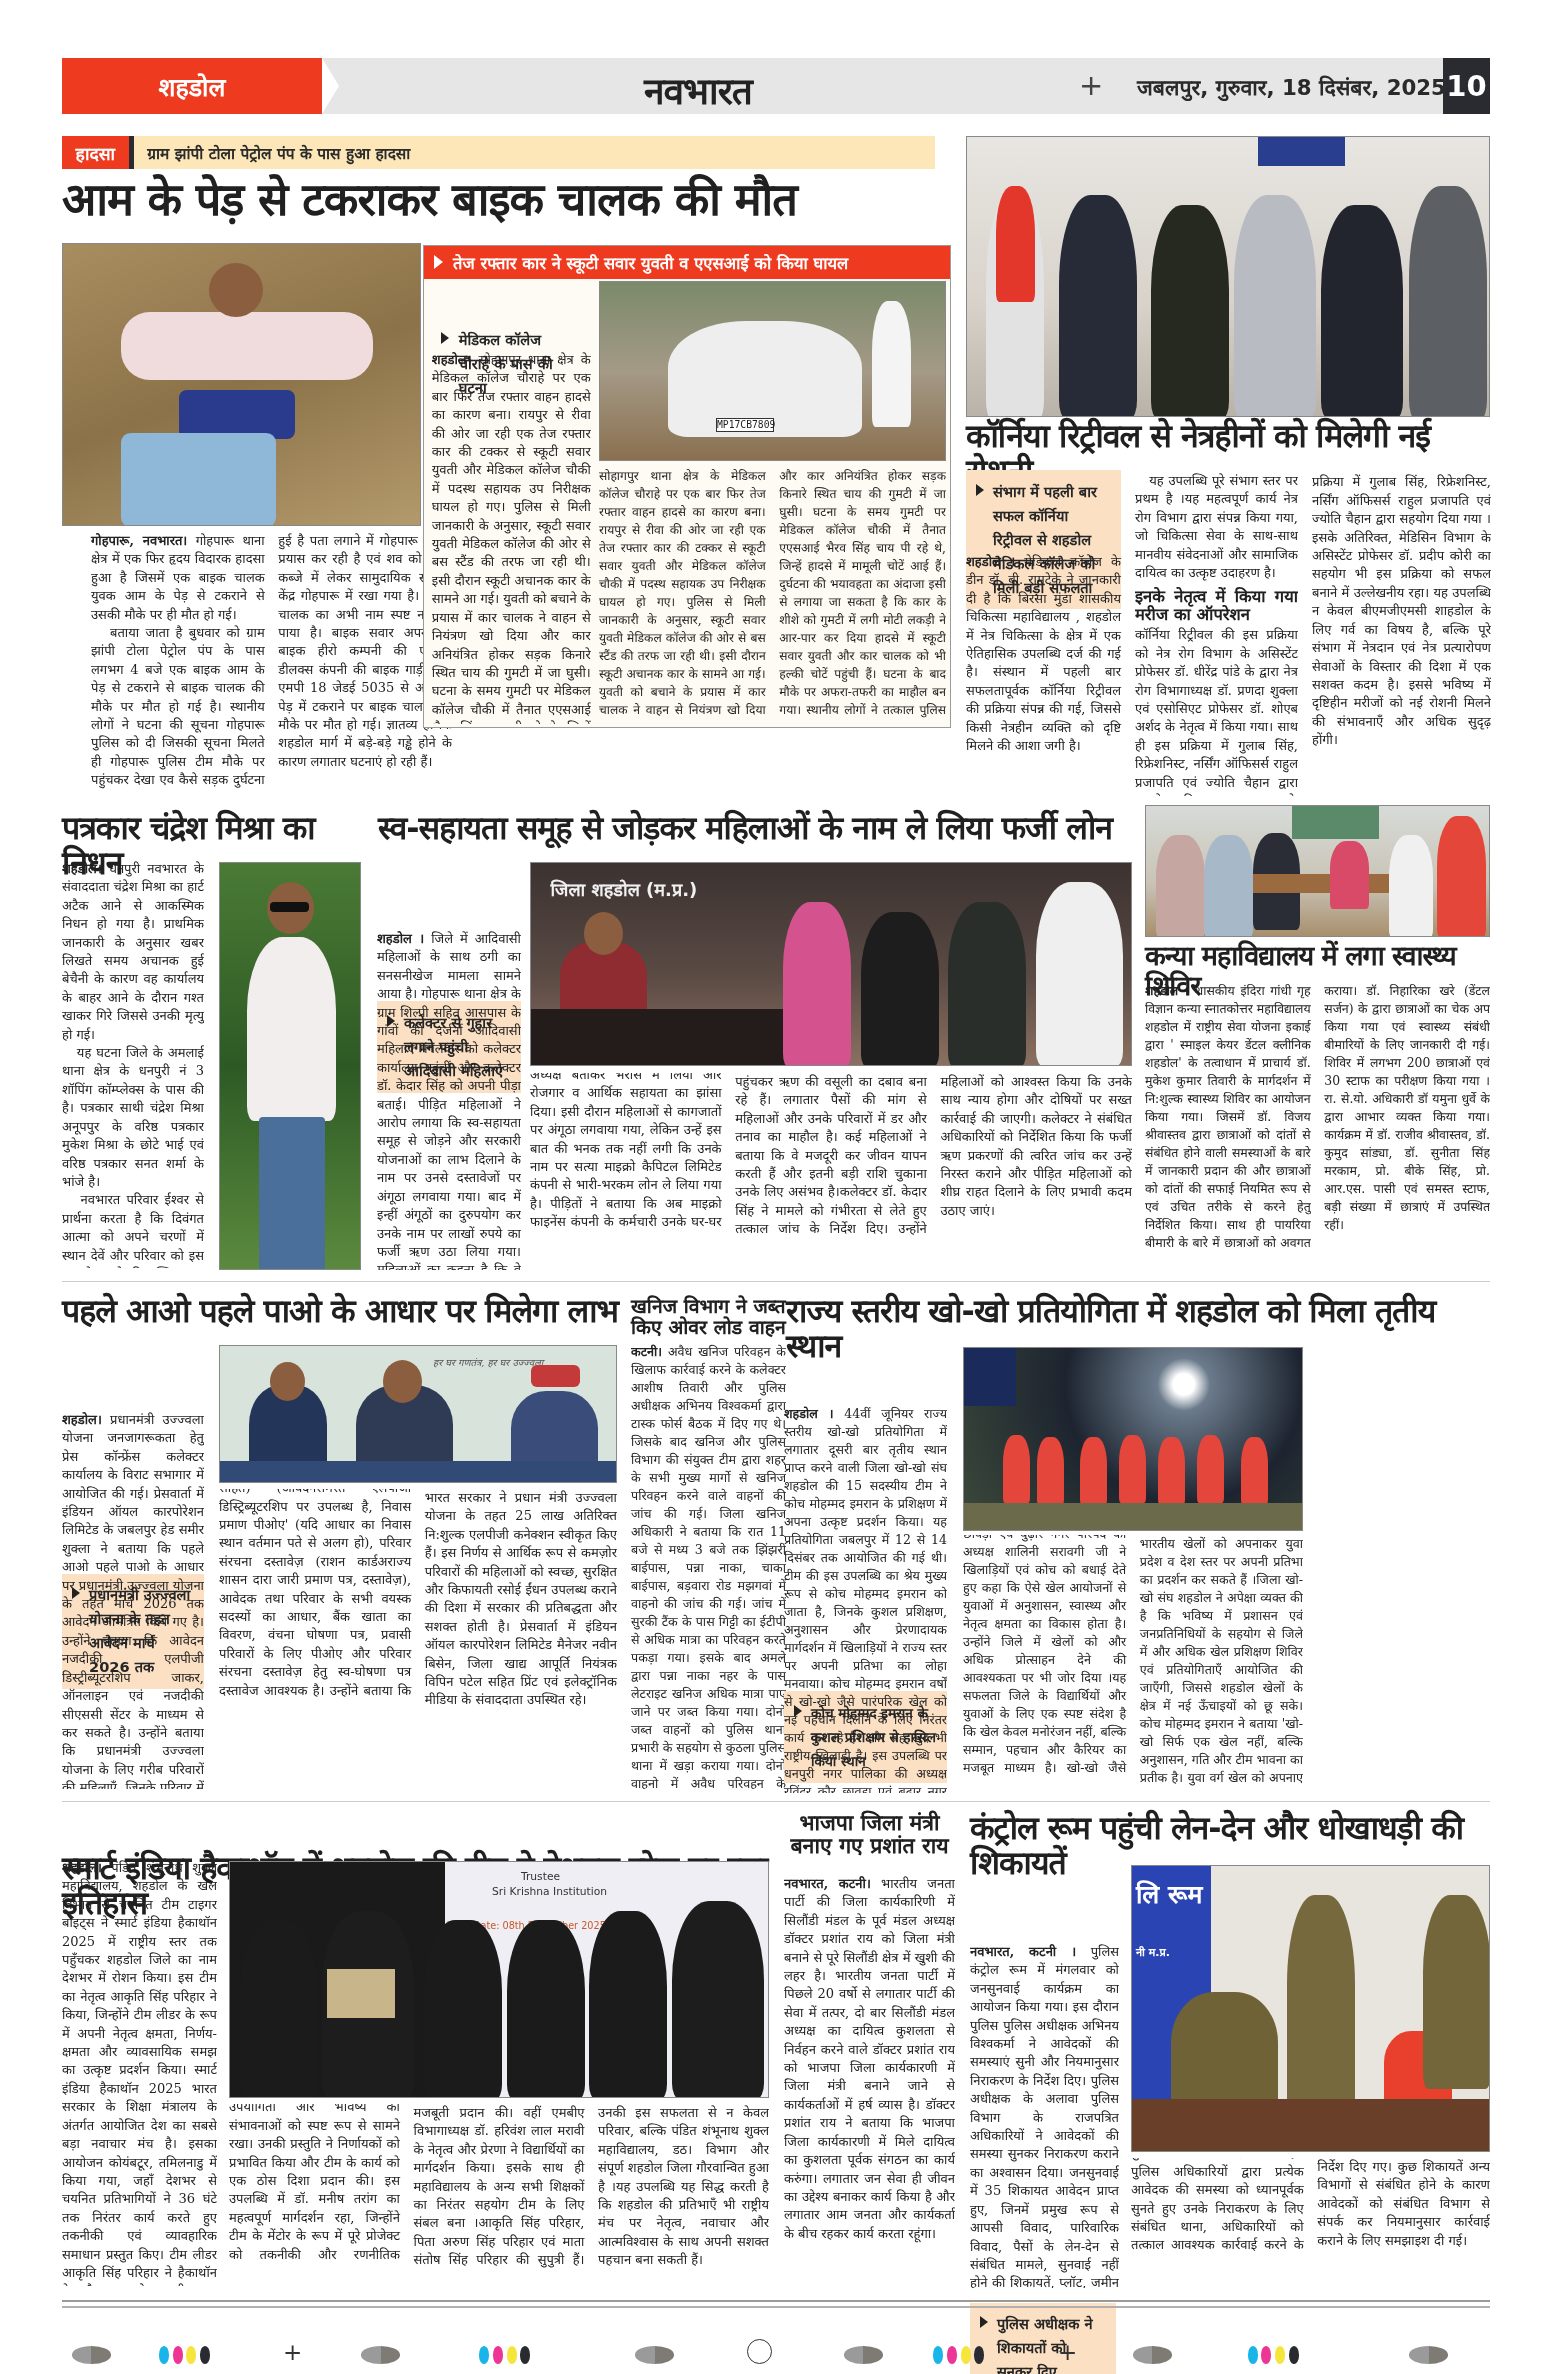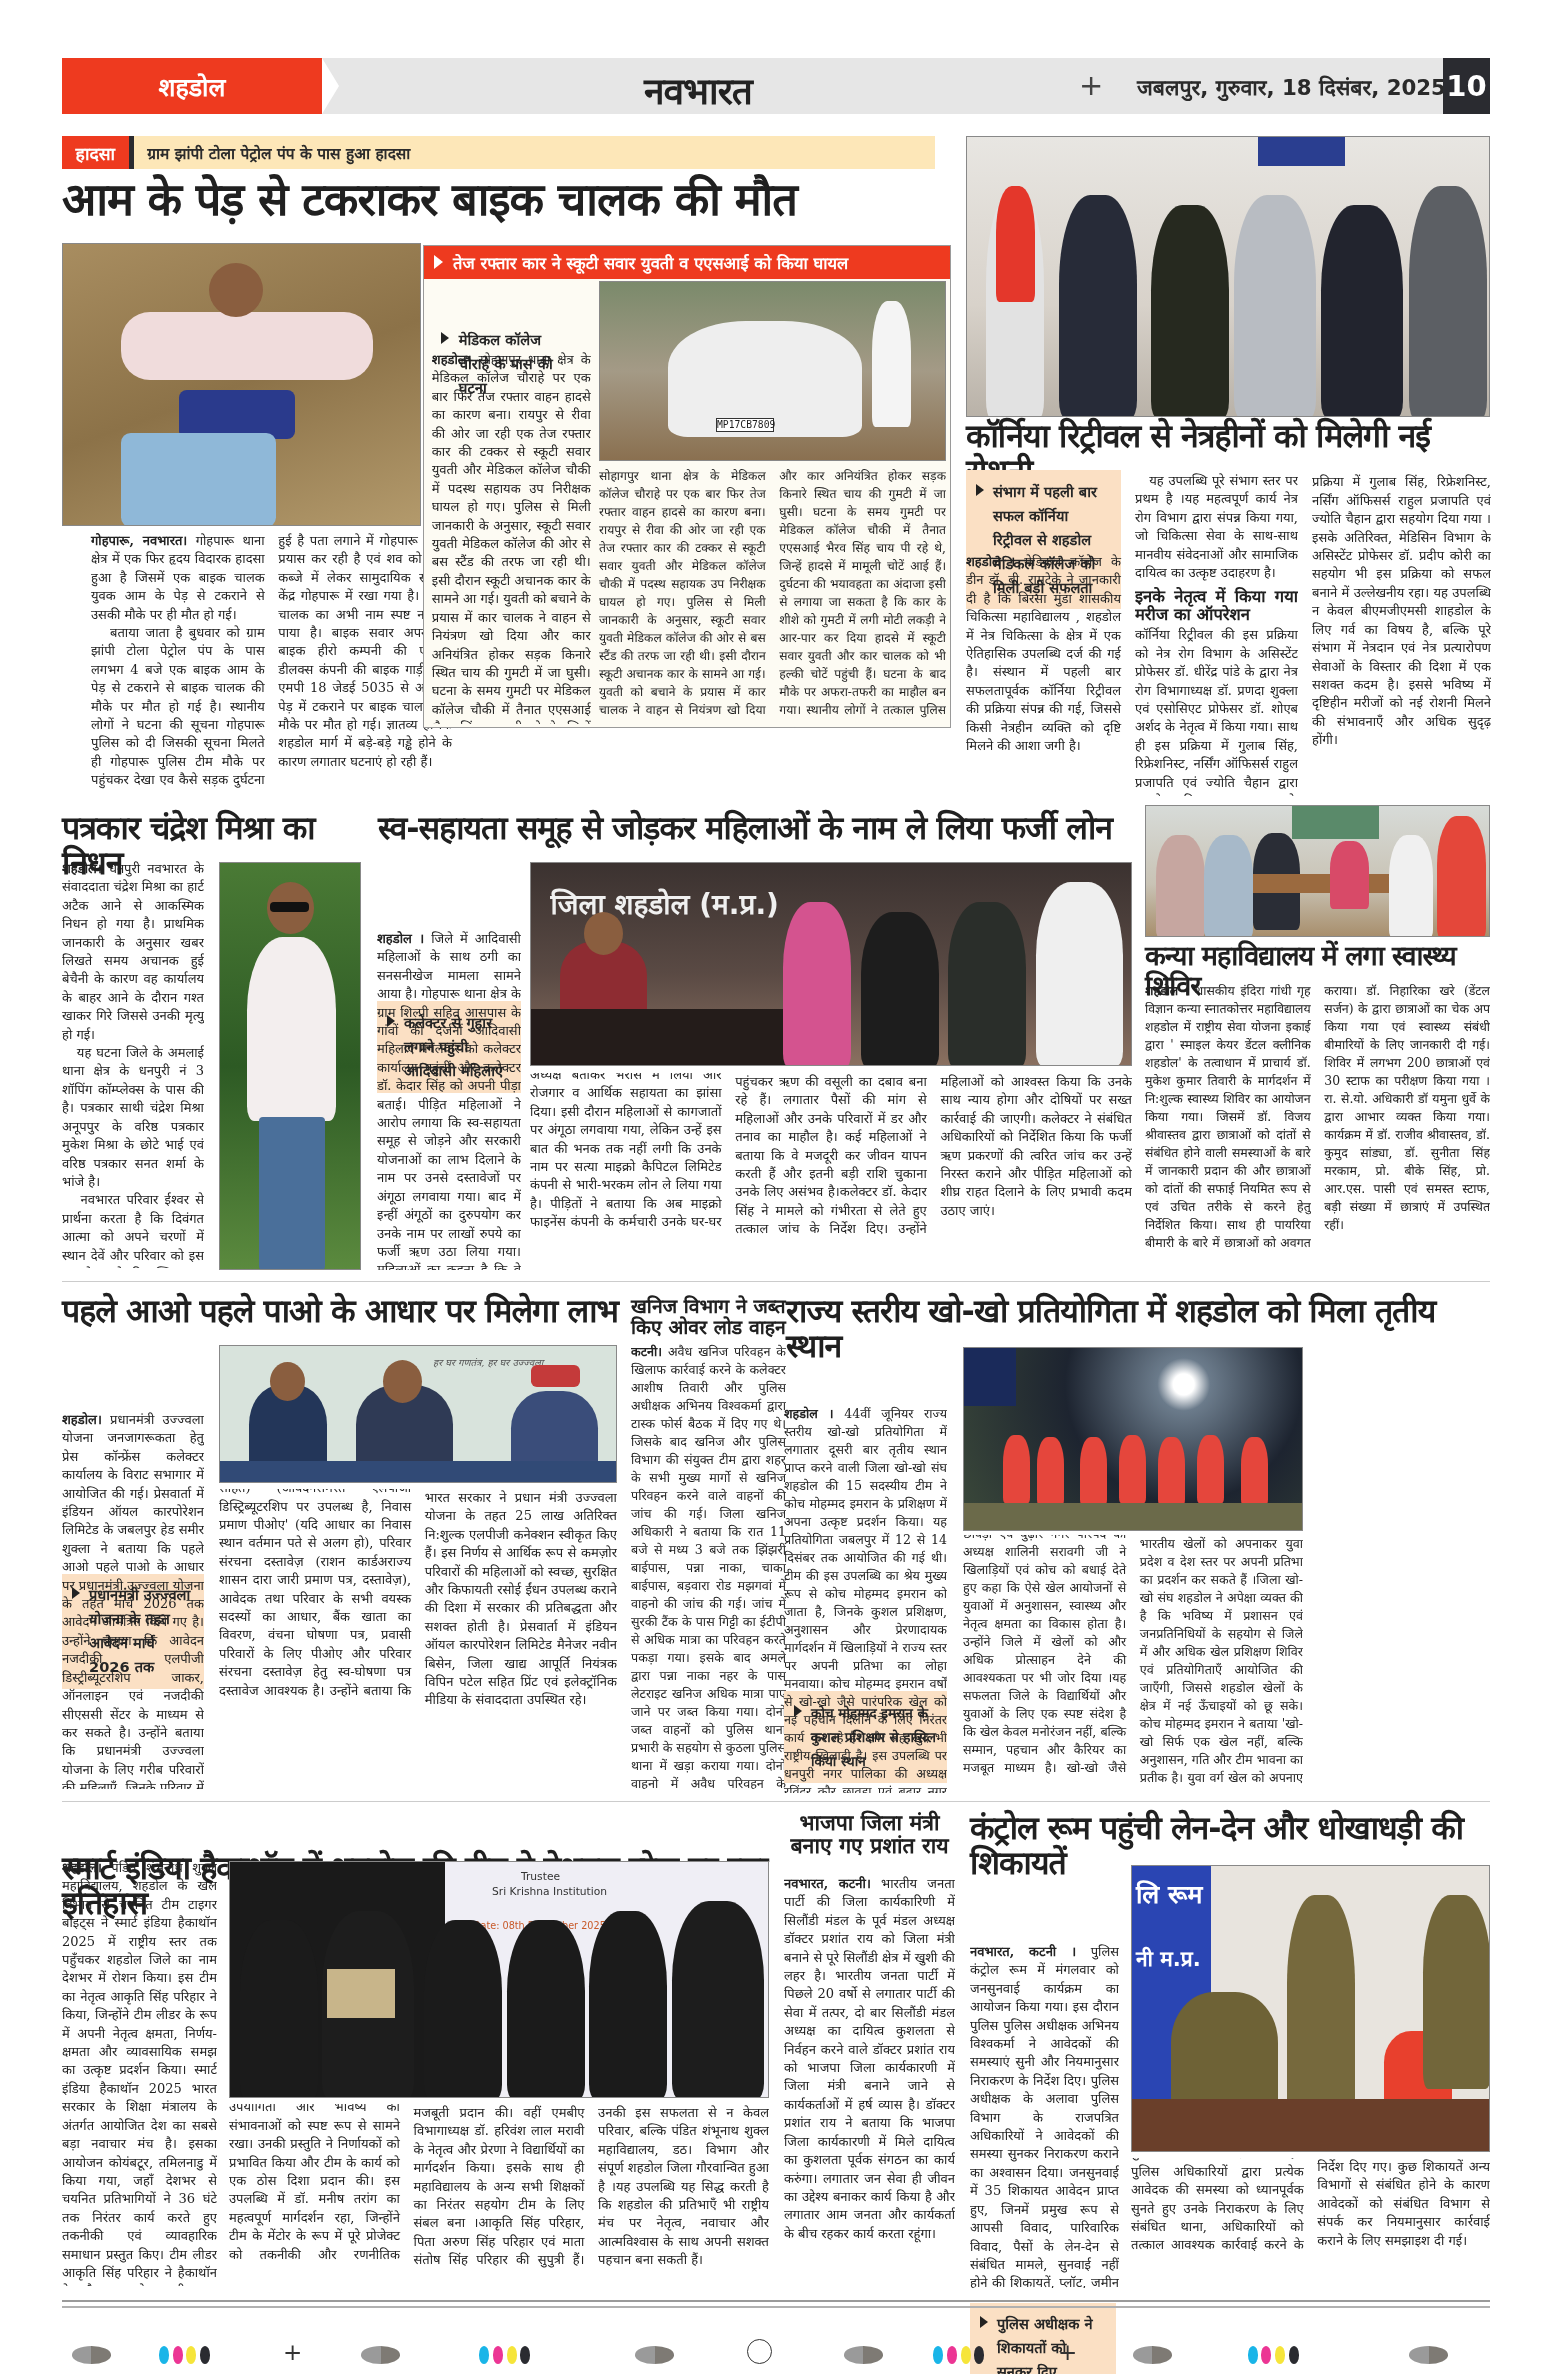--- a/index.html
+++ b/index.html
@@ -133,21 +133,21 @@
 <div class="photo scene-plants" style="left:219px; top:862px; width:142px; height:408px;">
   <div class="head" style="left:47px; top:19.4px; width:47px; height:52px;"></div>
   <div class="abs" style="left:50px; top:39px; width:39px; height:9.7px; background:#111; border-radius:3.9px;"></div>
   <div class="fig" style="left:27px; top:74px; width:89px; height:184px; background:#f3eeee;"></div>
   <div class="fig" style="left:39px; top:254px; width:66px; height:153px; background:#4a6f9a; border-radius:3.9px;"></div>
 </div>
 
 <div class="abs headline h-lg" style="left:378px; top:811px; width:757px;">स्व-सहायता समूह से जोड़कर महिलाओं के नाम ले लिया फर्जी लोन</div>
 <div class="abs sub-box" style="left:377px; top:862px; width:144px;">कलेक्टर से गुहार लगाने पहुंची आदिवासी महिलाएं</div>
 <div class="photo scene-office" style="left:530px; top:862px; width:602px; height:204px;">
-  <div class="abs" style="left:19.4px; top:21px; font-family:'DejaVu Sans',sans-serif; font-weight:bold; color:#f0f0f0; font-size:28px;">जिला शहडोल (म.प्र.)</div>
+  <div class="abs" style="left:19.4px; top:14px; font-family:'DejaVu Sans',sans-serif; font-weight:bold; color:#f0f0f0; font-size:18px;">जिला शहडोल (म.प्र.)</div>
   <div class="fig" style="left:29px; top:78px; width:87px; height:87px; background:#8e2c32;"></div>
   <div class="head" style="left:53px; top:49px; width:39px; height:43px;"></div>
   <div class="abs" style="left:0; top:146px; width:291px; height:58px; background:#241c1a;"></div>
   <div class="fig" style="left:252px; top:39px; width:68px; height:165px; background:#d4538f;"></div>
   <div class="fig" style="left:330px; top:49px; width:78px; height:155px; background:#1d1d1d;"></div>
   <div class="fig" style="left:417px; top:39px; width:78px; height:165px; background:#2a2e2a;"></div>
   <div class="fig" style="left:505px; top:19.4px; width:87px; height:184px; background:#efefef;"></div>
 </div>
 <div class="abs body" style="left:377px; top:930px; width:144px; height:340px; overflow:hidden;">
   <b>शहडोल ।</b>
@@ -251,21 +251,21 @@
 <div class="abs headline" style="left:782px; top:1811px; width:175px; font-size:21.3px; text-align:center; letter-spacing:0;">भाजपा जिला मंत्री बनाए गए प्रशांत राय</div>
 <div class="abs body" style="left:784px; top:1875px; width:171px; height:413px; overflow:hidden;">
   <b>नवभारत, कटनी।</b>
   <span>भारतीय जनता पार्टी की जिला कार्यकारिणी में सिलौंडी मंडल के पूर्व मंडल अध्यक्ष डॉक्टर प्रशांत राय को जिला मंत्री बनाने से पूरे सिलौंडी क्षेत्र में खुशी की लहर है। भारतीय जनता पार्टी में पिछले 20 वर्षो से लगातार पार्टी की सेवा में तत्पर, दो बार सिलौंडी मंडल अध्यक्ष का दायित्व कुशलता से निर्वहन करने वाले डॉक्टर प्रशांत राय को भाजपा जिला कार्यकारणी में जिला मंत्री बनाने जाने से कार्यकर्ताओं में हर्ष व्यास है। डॉक्टर प्रशांत राय ने बताया कि भाजपा जिला कार्यकारणी में मिले दायित्व का कुशलता पूर्वक संगठन का कार्य करुंगा। लगातार जन सेवा ही जीवन का उद्देश्य बनाकर कार्य किया है और लगातार आम जनता और कार्यकर्ता के बीच रहकर कार्य करता रहूंगा।</span>
 </div>
 
 <div class="abs headline h-lg" style="left:970px; top:1811px; width:524px;">कंट्रोल रूम पहुंची लेन-देन और धोखाधड़ी की शिकायतें</div>
 <div class="abs sub-box" style="left:970px; top:1865px; width:146px;">पुलिस अधीक्षक ने शिकायतों को सुनकर दिए निराकरण के निर्देश</div>
 <div class="photo scene-blue" style="left:1131px; top:1865px; width:359px; height:287px;">
   <div class="abs" style="left:3.9px; top:9.7px; color:#fff; font-family:'DejaVu Sans',sans-serif; font-weight:bold; font-size:25px;">लि रूम</div>
-  <div class="abs" style="left:3.9px; top:78px; color:#fff; font-family:'DejaVu Sans',sans-serif; font-weight:bold; font-size:21px;">नी म.प्र.</div>
+  <div class="abs" style="left:3.9px; top:78px; color:#fff; font-family:'DejaVu Sans',sans-serif; font-weight:bold; font-size:11px;">नी म.प्र.</div>
   <div class="fig" style="left:39px; top:126px; width:107px; height:126px; background:#6e6236;"></div>
   <div class="fig" style="left:155px; top:29px; width:68px; height:223px; background:#76693d;"></div>
   <div class="fig" style="left:252px; top:165px; width:68px; height:78px; background:#e8402d;"></div>
   <div class="fig" style="left:291px; top:29px; width:68px; height:194px; background:#72663a;"></div>
   <div class="abs" style="left:0; top:233px; width:359px; height:54px; background:#6a3f2a;"></div>
 </div>
 <div class="abs body" style="left:970px; top:1943px; width:149px; height:345px; overflow:hidden;">
   <b>नवभारत, कटनी ।</b>
   <span>पुलिस कंट्रोल रूम में मंगलवार को जनसुनवाई कार्यक्रम का आयोजन किया गया। इस दौरान पुलिस पुलिस अधीक्षक अभिनय विश्वकर्मा ने आवेदकों की समस्याएं सुनी और नियमानुसार निराकरण के निर्देश दिए। पुलिस अधीक्षक के अलावा पुलिस विभाग के राजपत्रित अधिकारियों ने आवेदकों की समस्या सुनकर निराकरण कराने का अश्वासन दिया। जनसुनवाई में 35 शिकायत आवेदन प्राप्त हुए, जिनमें प्रमुख रूप से आपसी विवाद, पारिवारिक विवाद, पैसों के लेन-देन से संबंधित मामले, सुनवाई नहीं होने की शिकायतें, प्लॉट, जमीन संबंधी धोखाधड़ी, भूमि विवाद, महिला अपराध से संबंधित प्रकरण और अन्य पुलिस संबंधित समस्याएं शामिल रहीं। पुलिस अधिकारियों द्वारा प्रत्येक आवेदक की समस्या को ध्यानपूर्वक सुनते हुए उनके निराकरण के लिए संबंधित थाना, अधिकारियों को तत्काल आवश्यक कार्रवाई करने के निर्देश दिए गए। कुछ शिकायतें अन्य विभागों से संबंधित होने के कारण आवेदकों को संबंधित विभाग से संपर्क कर नियमानुसार कार्रवाई कराने के लिए समझाइश दी गई।</span>
 </div>

